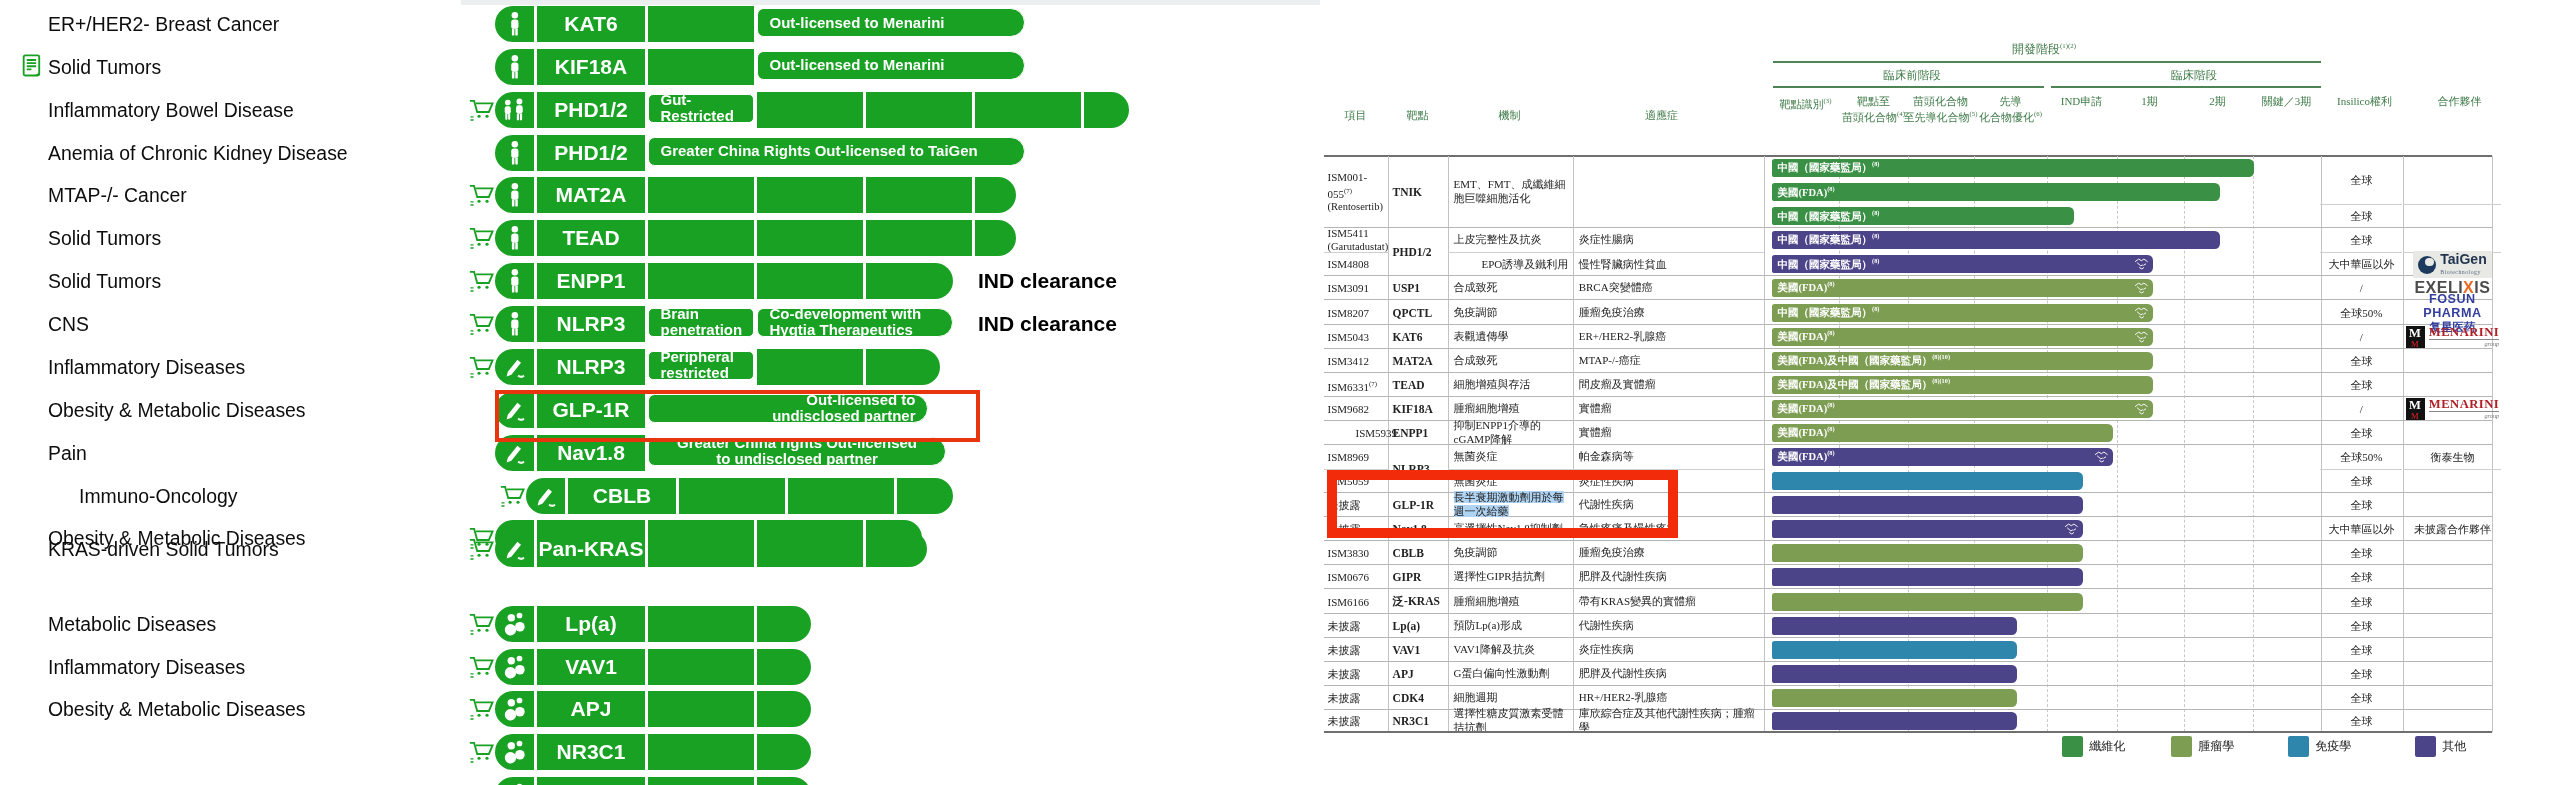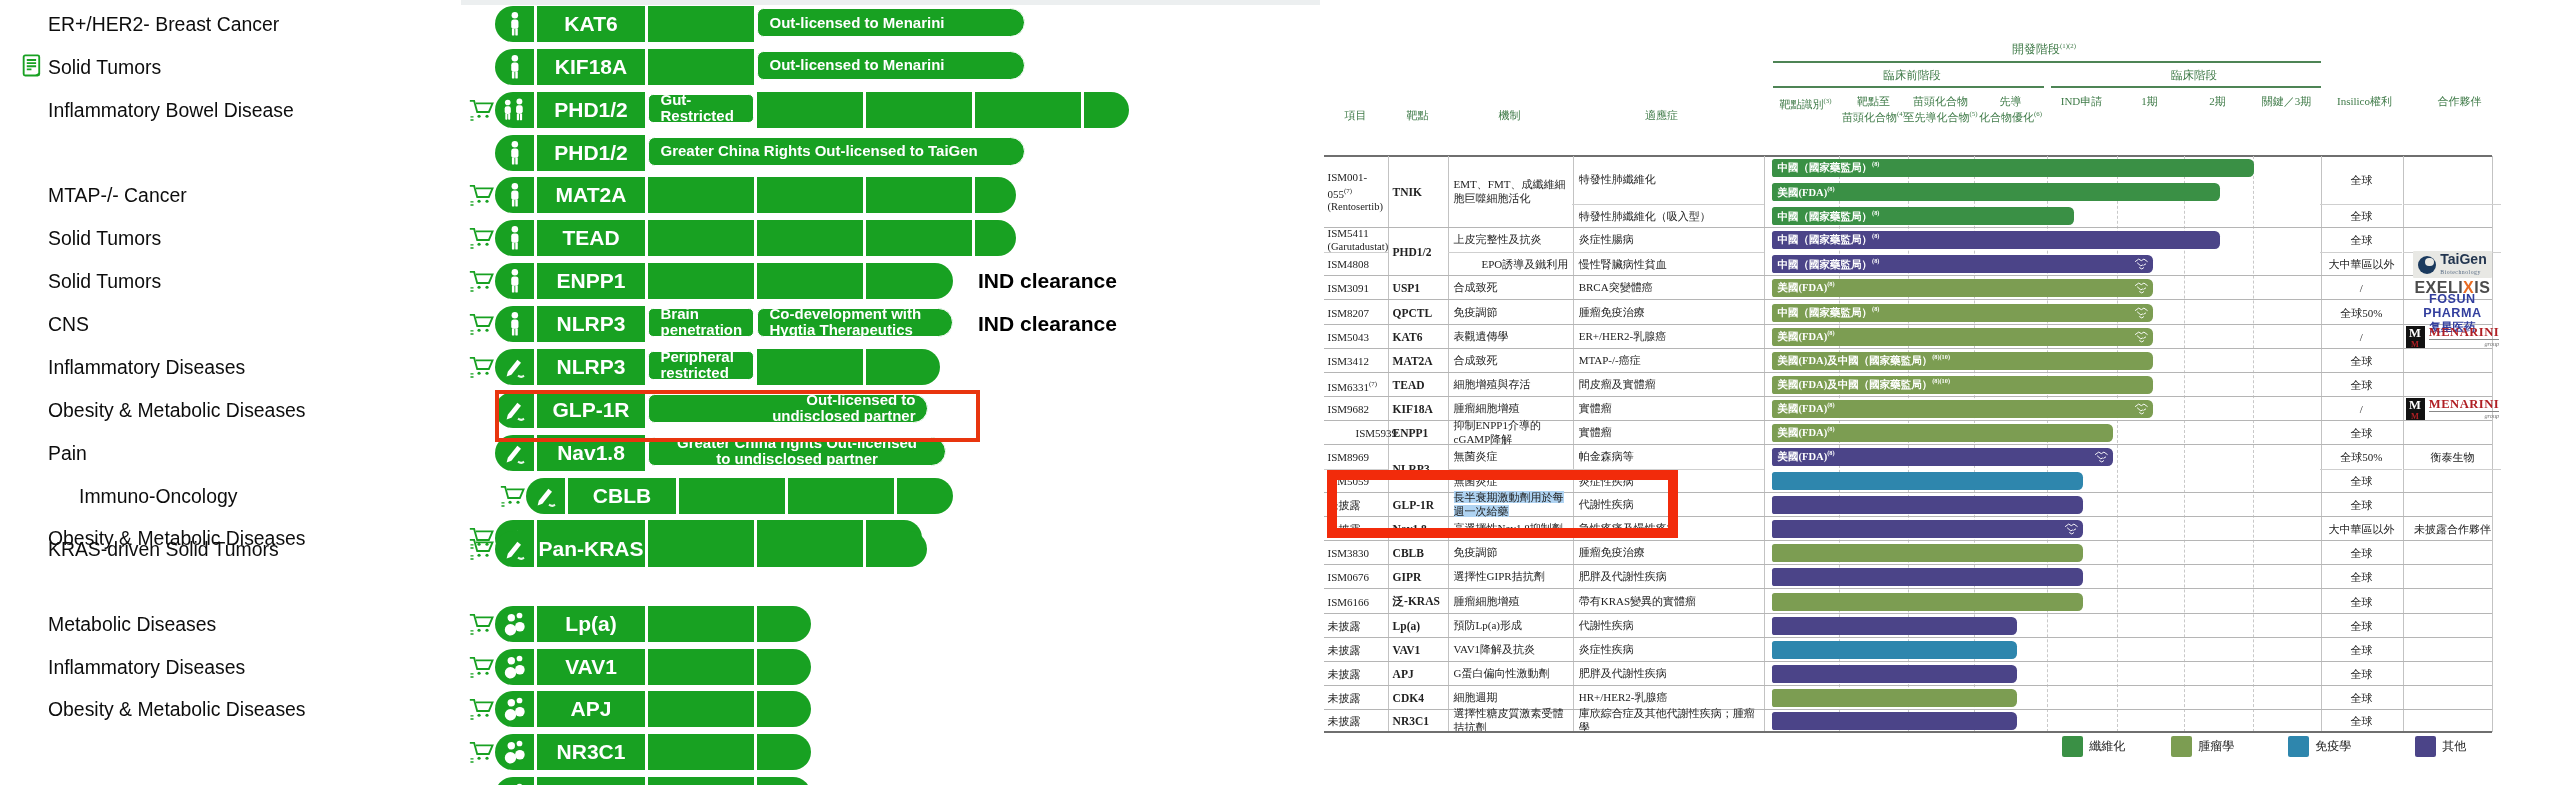--- a/index.html
+++ b/index.html
@@ -203,20 +203,21 @@
             <div>
 
             <div class="annline">Gut-</div>
                 <div class="annline">Restricted</div>
               </div>
           </div>
           </div>
 
       </div>
         <div class="lrow" style="top: 135px;">
+        <div class="llabel">Anemia of Chronic Kidney Disease</div>
 
         <div class="pill-icon">
           <svg width="15.7" height="27" viewBox="0 0 24 40" fill="#fff">
             <circle cx="12" cy="6" r="5"></circle>
             <rect x="6.5" y="12.5" width="11" height="14" rx="4"></rect>
             <rect x="7.5" y="26" width="3.8" height="11" rx="1.5"></rect>
             <rect x="12.7" y="26" width="3.8" height="11" rx="1.5"></rect>
           </svg>
 
         </div>
@@ -842,29 +843,20 @@
           </div>
         <div class="col c-target">
             <span>TNIK</span>
           </div>
         <div class="col c-mech">
 
         <div class="cell" style="height: 72px;">
             <div><span>EMT、FMT、成纖維細胞巨噬細胞活化</span></div>
           </div>
           </div>
-        <div class="col c-ind">
-
-        <div class="cell" style="height: 48px;">
-              <div>特發性肺纖維化</div>
-            </div>
-            <div class="cell" style="height: 24px;">
-              <div>特發性肺纖維化（吸入型）</div>
-            </div>
-          </div>
         <div class="col c-bars">
 
         <div class="bar" style="top: 2.6px; width: 482px; background: rgb(58, 144, 69);">
             <span><span>中國（國家藥監局）</span><sup>(8)</sup></span>
 
           </div>
             <div class="bar" style="top: 27px; width: 448px; background: rgb(58, 144, 69);">
             <span><span>美國(FDA)</span><sup>(8)</sup></span>
 
           </div>

